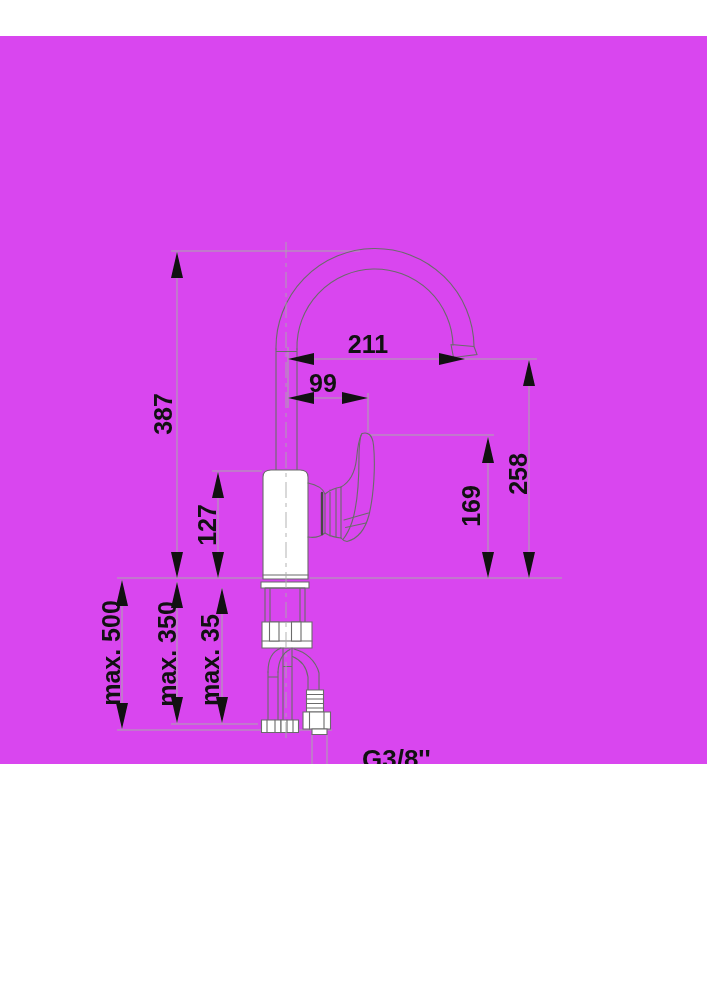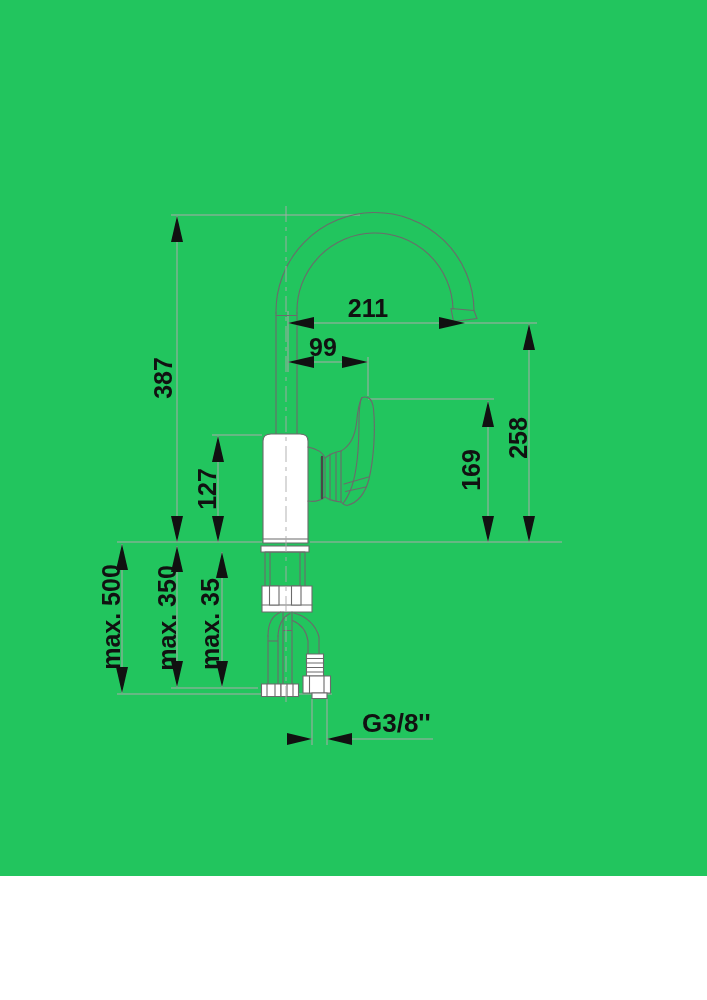--- a/index.html
+++ b/index.html
@@ -3,23 +3,24 @@
 <meta charset="utf-8">
 <style>
   html, body {
     margin: 0;
     padding: 0;
     background: #ffffff;
   }
   .page {
     position: relative;
     width: 707px;
-    height: 876px;
-    background: #22c55e;
+    height: 728px;
+    background: #d946ef;
     overflow: hidden;
+    margin-top: 36px;
   }
   svg text {
     font-family: "Liberation Sans", "DejaVu Sans", sans-serif;
     font-weight: bold;
     font-size: 25px;
   }
   svg text.thread-label {
     font-size: 26px;
   }
 </style>

